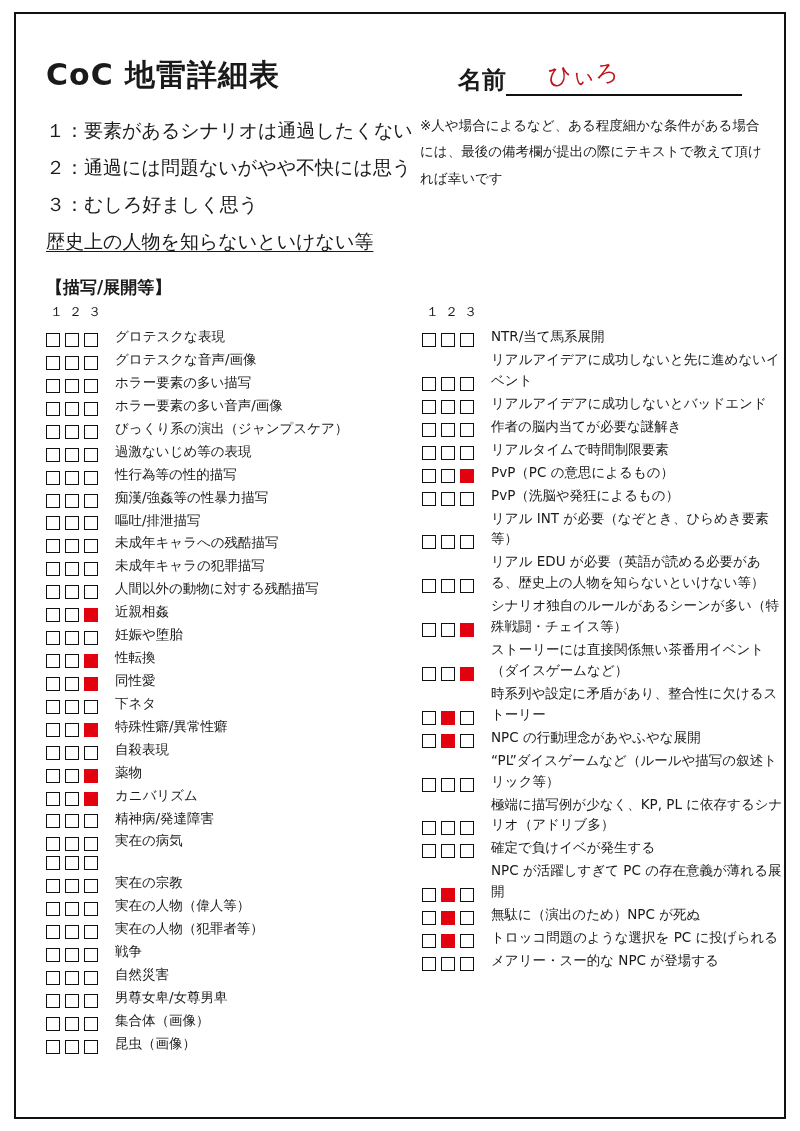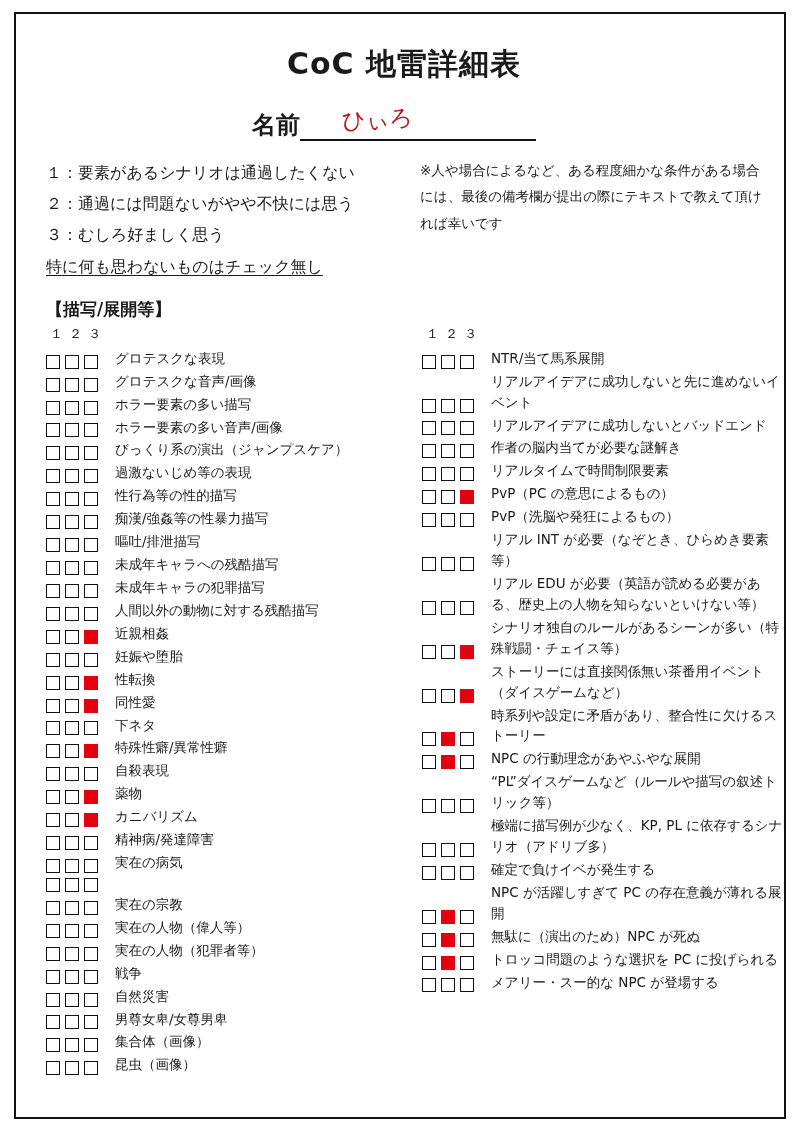--- a/index.html
+++ b/index.html
@@ -28,23 +28,22 @@
   #inner {
     position: absolute;
     left: 30px;
     top: 26px;
     right: 22px;
     bottom: 10px;
   }
   
   .header-row {
     display: flex;
-    align-items: center;
+    align-items: flex-end;
     justify-content: space-between;
-    flex-direction: column;
   }
   .doc-title {
     font-size: 30px;
     font-weight: bold;
     letter-spacing: 1px;
     margin: 4px 0 0 0;
     white-space: nowrap;
   }
   .name-block {
     display: flex;
@@ -80,21 +79,21 @@
   }
   .legend-left {
     width: 370px;
     flex: none;
   }
   .legend-right {
     flex: 1;
     padding-left: 4px;
   }
   .legend-line {
-    font-size: 16px;
+    font-size: 19px;
     line-height: 1.95;
     white-space: nowrap;
   }
   .legend-line.underline {
     text-decoration: underline;
     text-underline-offset: 3px;
   }
   .legend-note {
     font-size: 13.5px;
     line-height: 1.95;
@@ -165,21 +164,21 @@
           <span class="name-value">ひぃろ</span>
         </span>
       </div>
     </div>
 
     <div class="legend-row">
       <div class="legend-left">
         <div class="legend-line">１：要素があるシナリオは通過したくない</div>
         <div class="legend-line">２：通過には問題ないがやや不快には思う</div>
         <div class="legend-line">３：むしろ好ましく思う</div>
-        <div class="legend-line underline">特に何も思わないものはチェック無し</div>
+        <div class="legend-line underline">歴史上の人物を知らないといけない等</div>
       </div>
       <div class="legend-right">
         <div class="legend-note">※人や場合によるなど、ある程度細かな条件がある場合には、最後の備考欄が提出の際にテキストで教えて頂ければ幸いです</div>
       </div>
     </div>
 
     <div class="section-heading">【描写/展開等】</div>
 
     <div class="columns">
       <div class="col">

